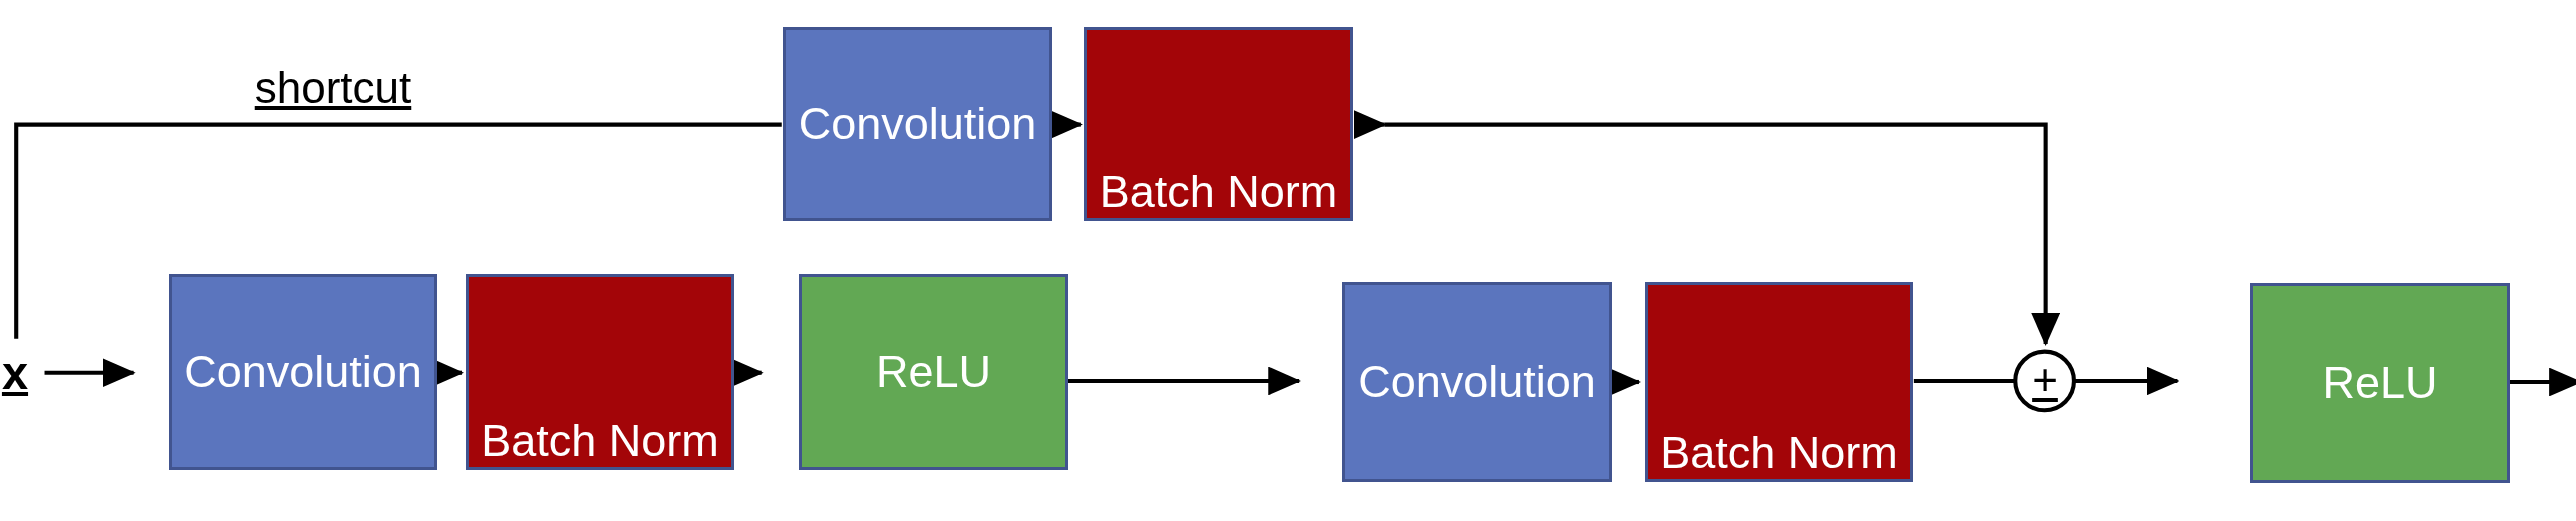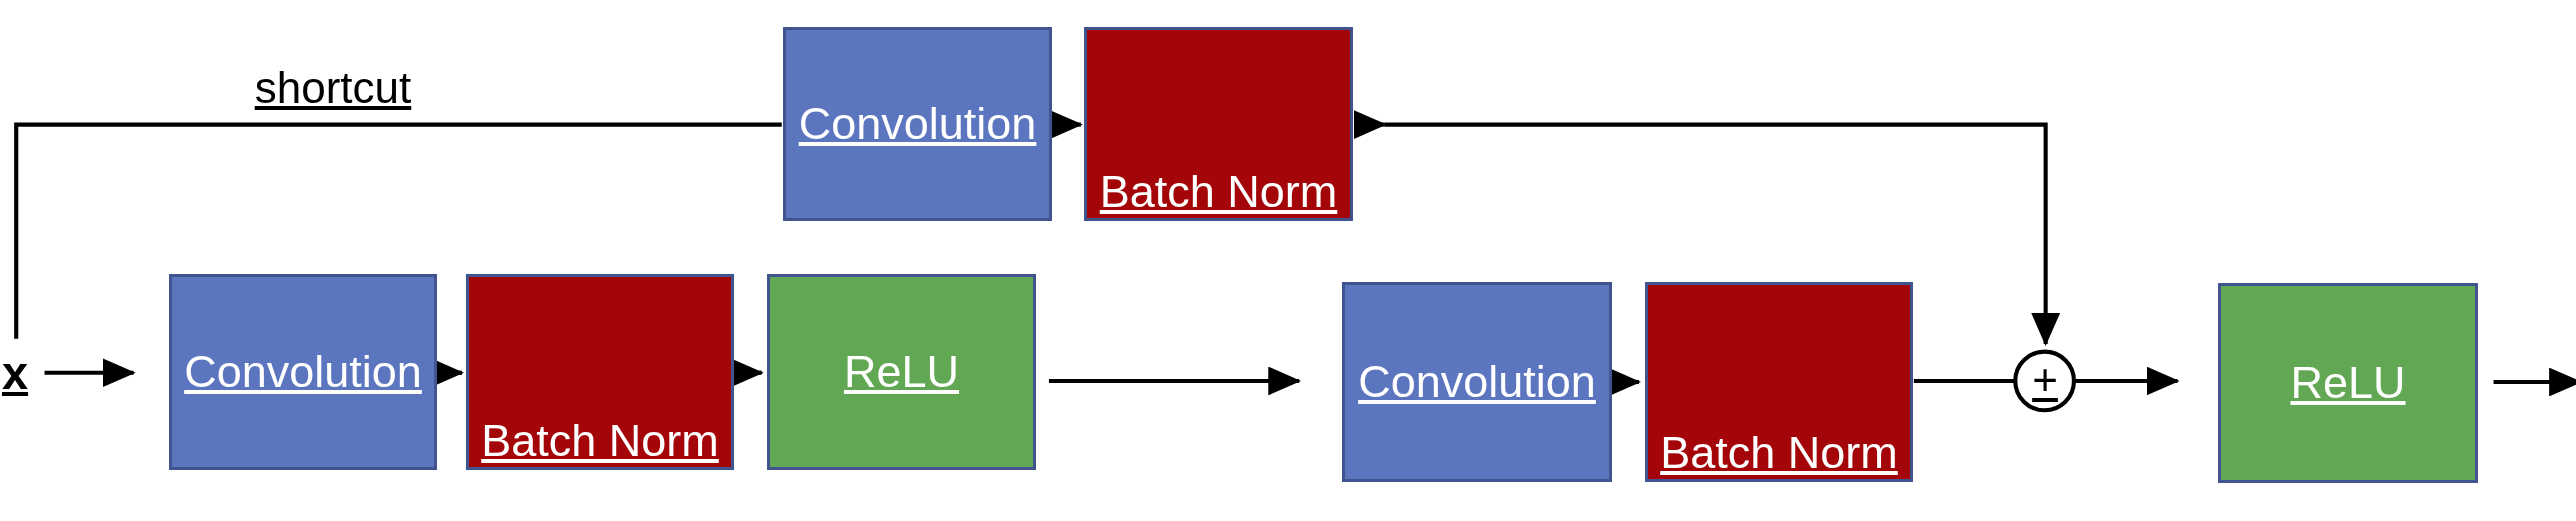--- a/index.html
+++ b/index.html
@@ -13,25 +13,24 @@
   .wires{position:absolute;left:0;top:0;width:2588px;height:521px;}
   .node{
     position:absolute;
     display:flex;align-items:center;justify-content:center;
     box-sizing:border-box;
     border:3.6px solid var(--border,#41548F);
     color:var(--label-text,#ffffff);
     font-size:45px;
     white-space:nowrap;
     text-align:center;
-    text-decoration:underline;
   }
   .conv{background:var(--conv-fill,#5B75BE);}
   .bn{background:var(--bn-fill,#A30508);align-items:flex-end;}
-  .relu{background:var(--relu-fill,#62A854);}
+  .relu{background:var(--relu-fill,#62A854);margin-left:32px;}
   .floating-label{
     position:absolute;color:#000;text-decoration:underline;
   }
   .shortcut-label{
     left:230px;top:63px;width:206px;
     font-size:44px;text-align:center;
   }
   .x-label{
     left:0px;top:347px;width:30px;height:52px;line-height:52px;
     font-size:47px;font-weight:600;text-align:center;

